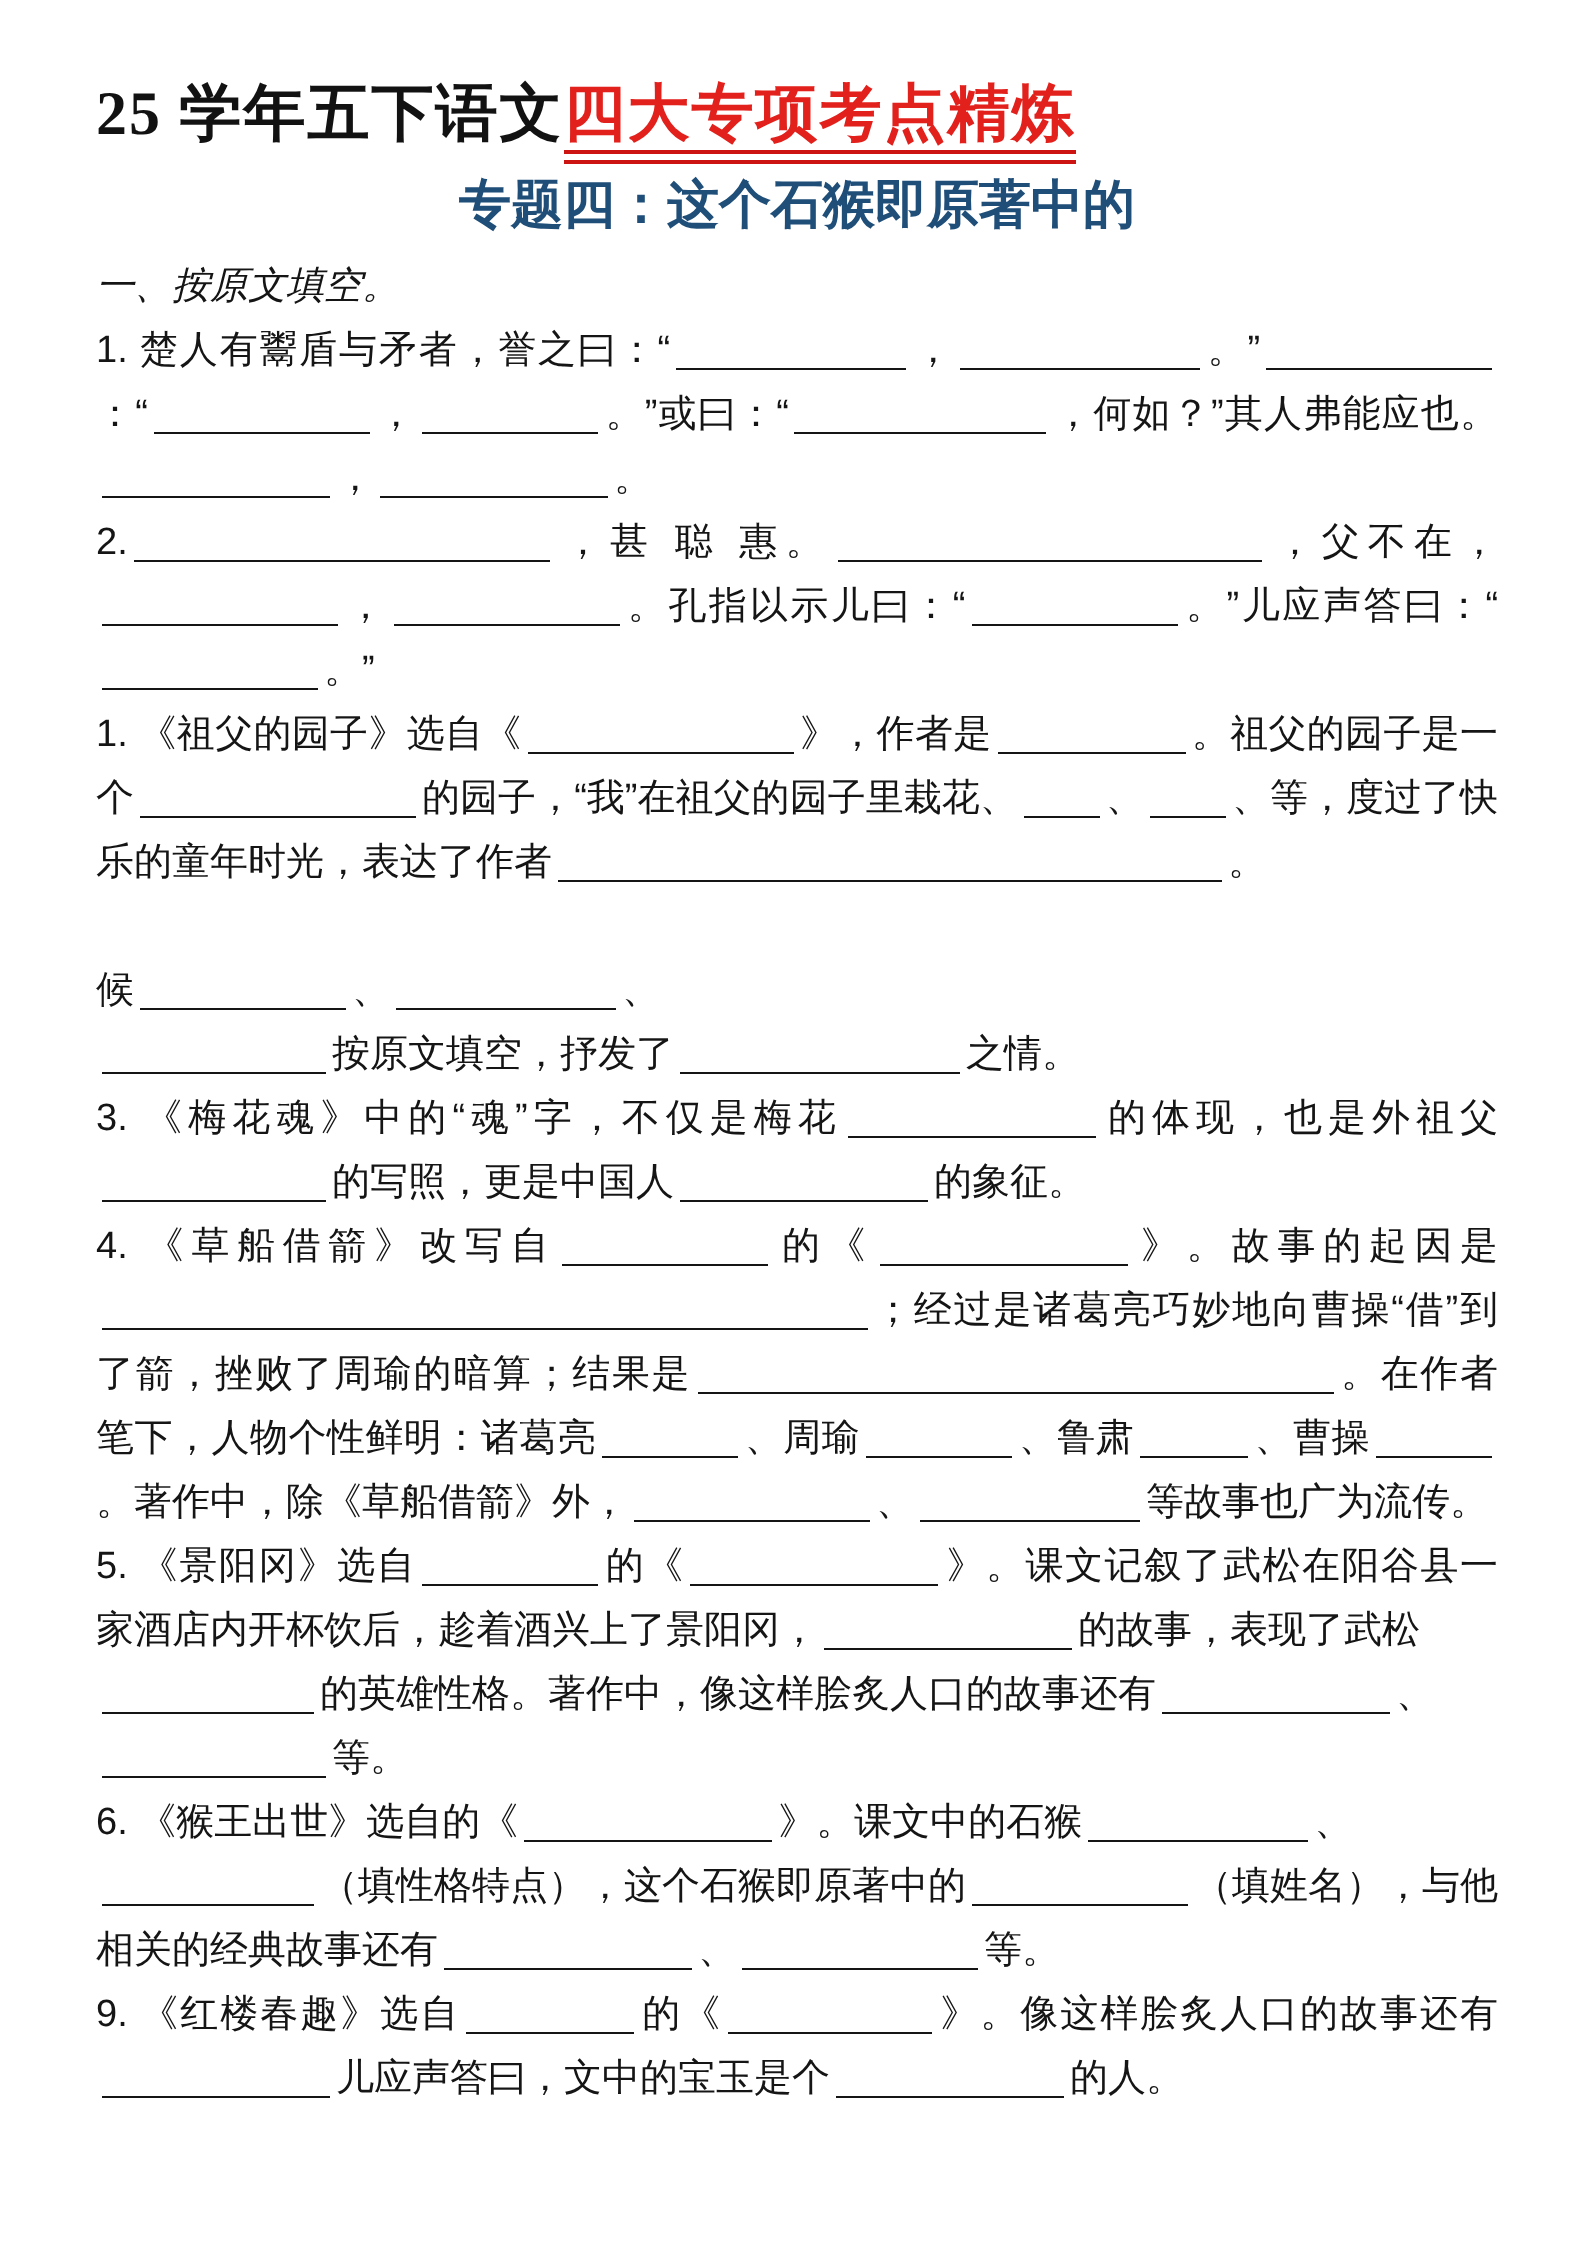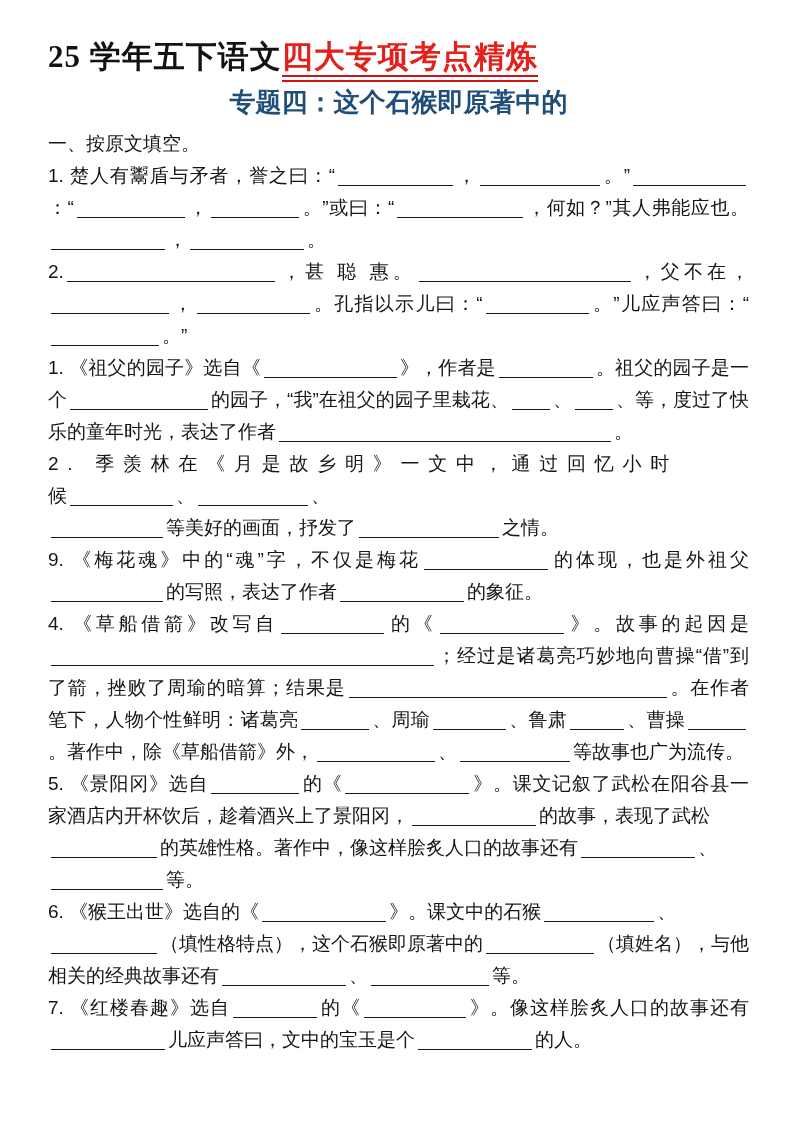--- a/index.html
+++ b/index.html
@@ -44,20 +44,21 @@
   }
   .body-text p{
     margin:0;
     font-size:19px;
     line-height:32px;
     text-align:justify;
     font-weight:500;
   }
   .sec-heading{
     font-weight:700;
+    font-style:italic;
   }
   .blank{
     display:inline-block;
     height:1em;
     border-bottom:1.7px solid #151515;
     margin:0 3px;
     vertical-align:-0.18em;
   }
   .spread{
     letter-spacing:0.46em;
@@ -67,20 +68,20 @@
 <body>
 
 <div class="page">
   <div class="title"><span class="t-black">25 学年五下语文</span><span class="t-red">四大专项考点精炼</span></div>
   <div class="subtitle">专题四：这个石猴即原著中的</div>
   <div class="body-text">
       <p class="sec-heading">一、按原文填空。</p>
       <p class="item"><span>1. 楚人有鬻盾与矛者，誉之曰：“</span><span class="blank" style="width: 115px;"></span><span>，</span><span class="blank" style="width: 120px;"></span><span>。”</span><span class="blank" style="width: 113px;"></span><span>：“</span><span class="blank" style="width: 108px;"></span><span>，</span><span class="blank" style="width: 88px;"></span><span>。”或曰：“</span><span class="blank" style="width: 126px;"></span><span>，何如？”其人弗能应也。</span><span class="blank" style="width: 114px;"></span><span>，</span><span class="blank" style="width: 114px;"></span><span>。</span></p>
       <p class="item"><span>2.</span><span class="blank" style="width: 208px;"></span><span>，甚 聪 惠。</span><span class="blank" style="width: 212px;"></span><span>，父不在，</span><span class="blank" style="width: 118px;"></span><span>，</span><span class="blank" style="width: 113px;"></span><span>。孔指以示儿曰：“</span><span class="blank" style="width: 103px;"></span><span>。”儿应声答曰：“</span><span class="blank" style="width: 108px;"></span><span>。”</span></p>
       <p class="item"><span>1. 《祖父的园子》选自《</span><span class="blank" style="width: 133px;"></span><span>》，作者是</span><span class="blank" style="width: 94px;"></span><span>。祖父的园子是一个</span><span class="blank" style="width: 138px;"></span><span>的园子，“我”在祖父的园子里栽花、</span><span class="blank" style="width: 38px;"></span><span>、</span><span class="blank" style="width: 38px;"></span><span>、等，度过了快乐的童年时光，表达了作者</span><span class="blank" style="width: 332px;"></span><span>。</span></p>
-      <p class="item"><span class="spread">2. 季羡林在《月是故乡明》一文中，通过回忆小时</span><br><span>候</span><span class="blank" style="width: 103px;"></span><span>、</span><span class="blank" style="width: 110px;"></span><span>、</span><br><span class="blank" style="width: 112px;"></span><span>等美好的画面，抒发了</span><span class="blank" style="width: 140px;"></span><span>之情。</span></p>
-      <p class="item"><span>9. 《梅花魂》中的“魂”字，不仅是梅花</span><span class="blank" style="width: 124px;"></span><span>的体现，也是外祖父</span><span class="blank" style="width: 112px;"></span><span>的写照，表达了作者</span><span class="blank" style="width: 124px;"></span><span>的象征。</span></p>
+      <p class="item"><br><span>候</span><span class="blank" style="width: 103px;"></span><span>、</span><span class="blank" style="width: 110px;"></span><span>、</span><br><span class="blank" style="width: 112px;"></span><span>按原文填空，抒发了</span><span class="blank" style="width: 140px;"></span><span>之情。</span></p>
+      <p class="item"><span>3. 《梅花魂》中的“魂”字，不仅是梅花</span><span class="blank" style="width: 124px;"></span><span>的体现，也是外祖父</span><span class="blank" style="width: 112px;"></span><span>的写照，更是中国人</span><span class="blank" style="width: 124px;"></span><span>的象征。</span></p>
       <p class="item"><span>4. 《草船借箭》改写自</span><span class="blank" style="width: 103px;"></span><span>的《</span><span class="blank" style="width: 124px;"></span><span>》。故事的起因是</span><span class="blank" style="width: 383px;"></span><span>；经过是诸葛亮巧妙地向曹操“借”到了箭，挫败了周瑜的暗算；结果是</span><span class="blank" style="width: 318px;"></span><span>。在作者笔下，人物个性鲜明：诸葛亮</span><span class="blank" style="width: 68px;"></span><span>、周瑜</span><span class="blank" style="width: 73px;"></span><span>、鲁肃</span><span class="blank" style="width: 54px;"></span><span>、曹操</span><span class="blank" style="width: 58px;"></span><span>。著作中，除《草船借箭》外，</span><span class="blank" style="width: 118px;"></span><span>、</span><span class="blank" style="width: 110px;"></span><span>等故事也广为流传。</span></p>
       <p class="item"><span>5. 《景阳冈》选自</span><span class="blank" style="width: 88px;"></span><span>的《</span><span class="blank" style="width: 124px;"></span><span>》。课文记叙了武松在阳谷县一家酒店内开杯饮后，趁着酒兴上了景阳冈，</span><span class="blank" style="width: 124px;"></span><span>的故事，表现了武松</span><br><span class="blank" style="width: 106px;"></span><span>的英雄性格。著作中，像这样脍炙人口的故事还有</span><span class="blank" style="width: 114px;"></span><span>、</span><br><span class="blank" style="width: 112px;"></span><span>等。</span></p>
       <p class="item"><span>6. 《猴王出世》选自的《</span><span class="blank" style="width: 124px;"></span><span>》。课文中的石猴</span><span class="blank" style="width: 110px;"></span><span>、</span><br><span class="blank" style="width: 106px;"></span><span>（填性格特点），这个石猴即原著中的</span><span class="blank" style="width: 108px;"></span><span>（填姓名），与他相关的经典故事还有</span><span class="blank" style="width: 124px;"></span><span>、</span><span class="blank" style="width: 118px;"></span><span>等。</span></p>
-      <p class="item"><span>7. 《红楼春趣》选自</span><span class="blank" style="width: 84px;"></span><span>的《</span><span class="blank" style="width: 102px;"></span><span>》。像这样脍炙人口的故事还有</span><span class="blank" style="width: 114px;"></span><span>儿应声答曰，文中的宝玉是个</span><span class="blank" style="width: 114px;"></span><span>的人。</span></p>
+      <p class="item"><span>9. 《红楼春趣》选自</span><span class="blank" style="width: 84px;"></span><span>的《</span><span class="blank" style="width: 102px;"></span><span>》。像这样脍炙人口的故事还有</span><span class="blank" style="width: 114px;"></span><span>儿应声答曰，文中的宝玉是个</span><span class="blank" style="width: 114px;"></span><span>的人。</span></p>
     </div>
 </div>
 
 </body></html>

